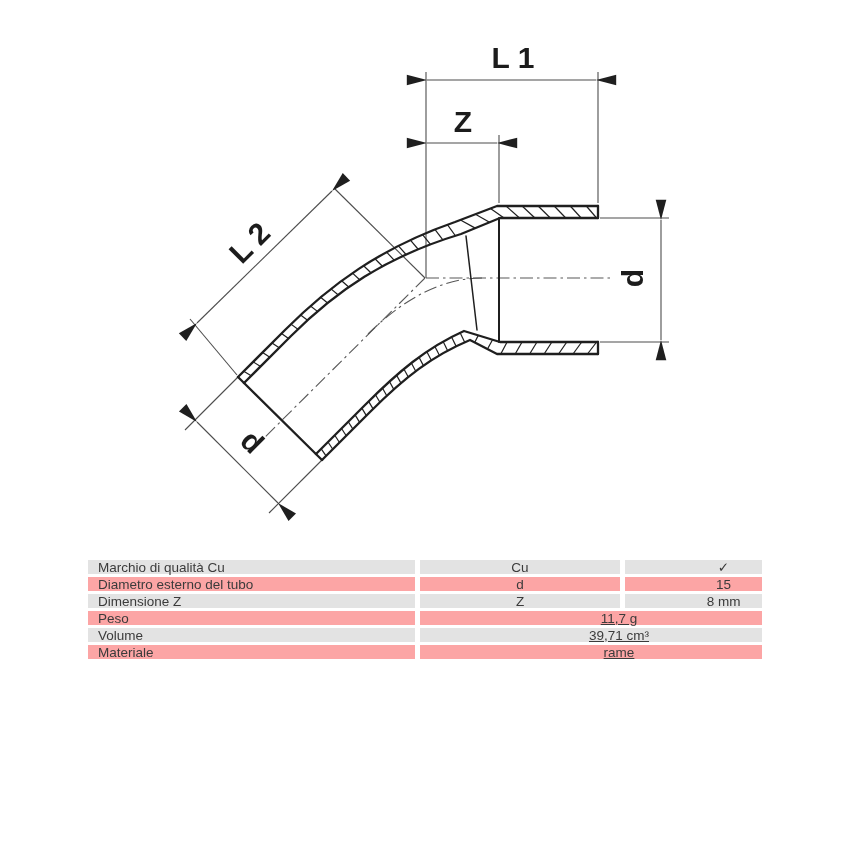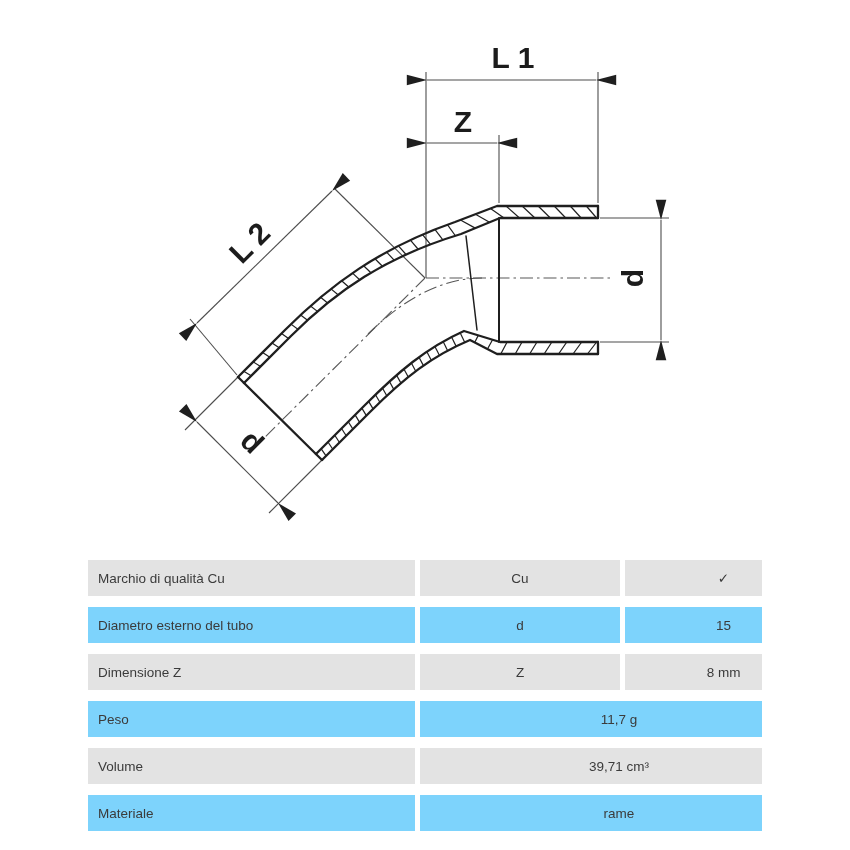--- a/index.html
+++ b/index.html
@@ -3,29 +3,29 @@
 <meta charset="utf-8">
 <style>
   html,body{margin:0;padding:0;background:#ffffff;}
   body{width:850px;height:850px;position:relative;overflow:hidden;
        font-family:"Liberation Sans", sans-serif;}
   .stage{position:absolute;left:0;top:0;width:764px;height:540px;}
   svg text{font-family:"Liberation Sans", sans-serif;font-weight:700;
            font-size:30px;fill:#1c1c1c;}
   
   .spec-table{position:absolute;left:88px;top:560px;width:674px;}
-  .trow{display:flex;gap:5px;margin-bottom:11px;height:36px;}
+  .trow{display:flex;gap:5px;margin-bottom:3px;height:14px;}
   .cell{display:flex;align-items:center;font-size:13.5px;color:#3b3b3b;
         box-sizing:border-box;}
   .dark .cell{background:#e3e3e3;}
-  .light .cell{background:#7dd3fc;}
+  .light .cell{background:#fca5a5;}
   .c1{width:327px;padding-left:10px;}
   .c2{width:200px;justify-content:center;text-align:center;}
   .c3{width:137px;justify-content:center;padding-left:60px;}
-  .cm{width:342px;justify-content:center;padding-left:56px;}
+  .cm{width:342px;justify-content:center;padding-left:56px;text-decoration:underline;}
 </style>
 </head>
 <body>
 
 <div class="stage">
 <svg width="850" height="540" viewBox="0 0 850 540">
   <defs>
     <marker id="arr" markerUnits="userSpaceOnUse" markerWidth="22" markerHeight="13" refX="0.8" refY="6.5" orient="auto-start-reverse">
       <path d="M0.8,6.5 L21,1.2 L21,11.8 Z" fill="#1f1f1f"></path>
     </marker>

